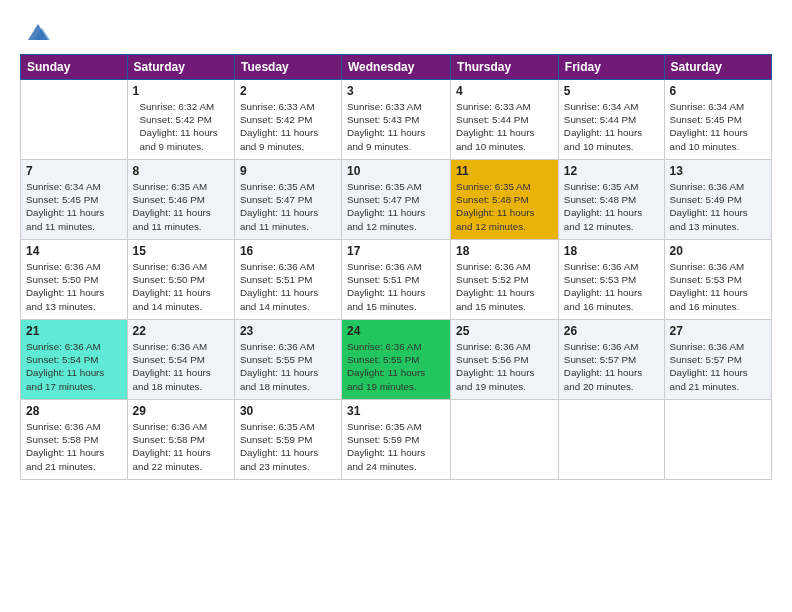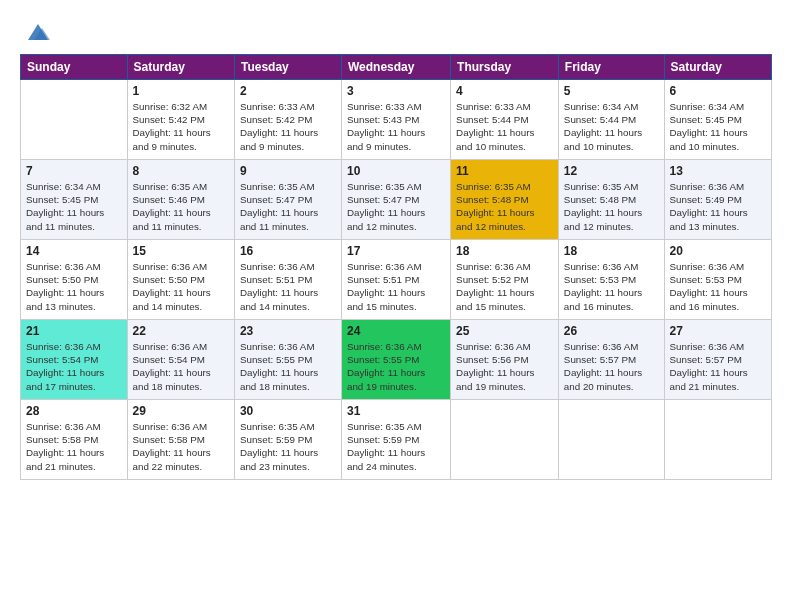--- a/index.html
+++ b/index.html
@@ -132,21 +132,21 @@
           <th>Thursday</th>
           <th>Friday</th>
           <th>Saturday</th>
         </tr>
     </thead>
     <tbody id="calendar-body">
     <tr>
           <td class="empty-cell"></td>
           <td>
             <span class="day-num">1</span>
-            <div class="day-info" style="white-space: pre-line;">Sunrise: 6:32 AM
+            <div class="day-info" style="white-space: pre-line; margin-left: 7px;">Sunrise: 6:32 AM
 Sunset: 5:42 PM
 Daylight: 11 hours
 and 9 minutes.</div>
           </td>
           <td>
             <span class="day-num">2</span>
             <div class="day-info" style="white-space: pre-line;">Sunrise: 6:33 AM
 Sunset: 5:42 PM
 Daylight: 11 hours
 and 9 minutes.</div>

